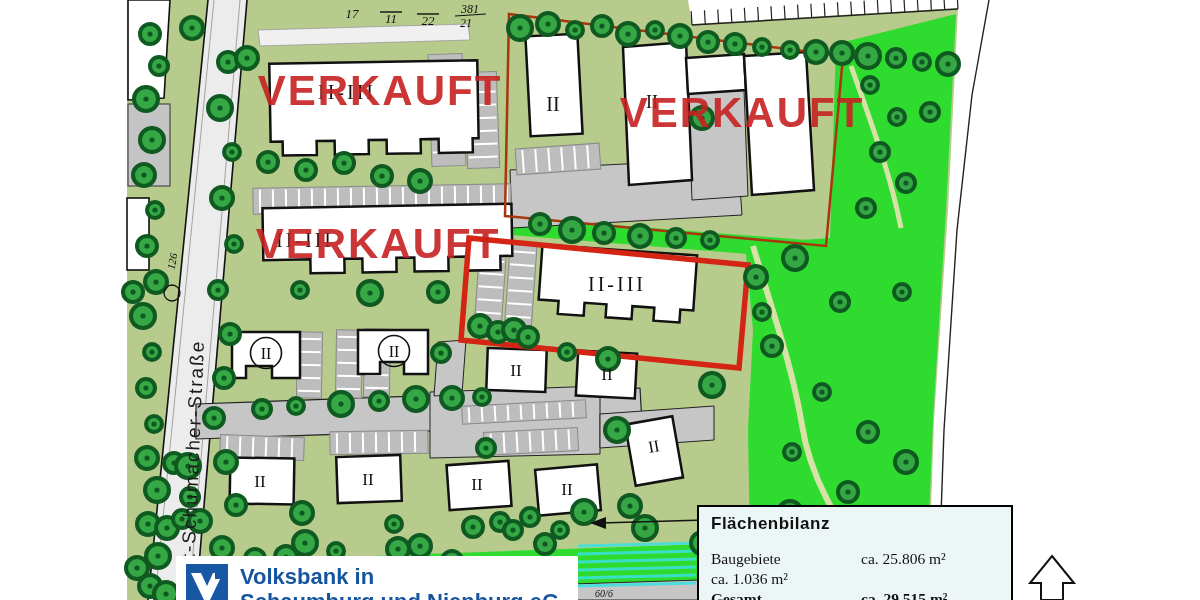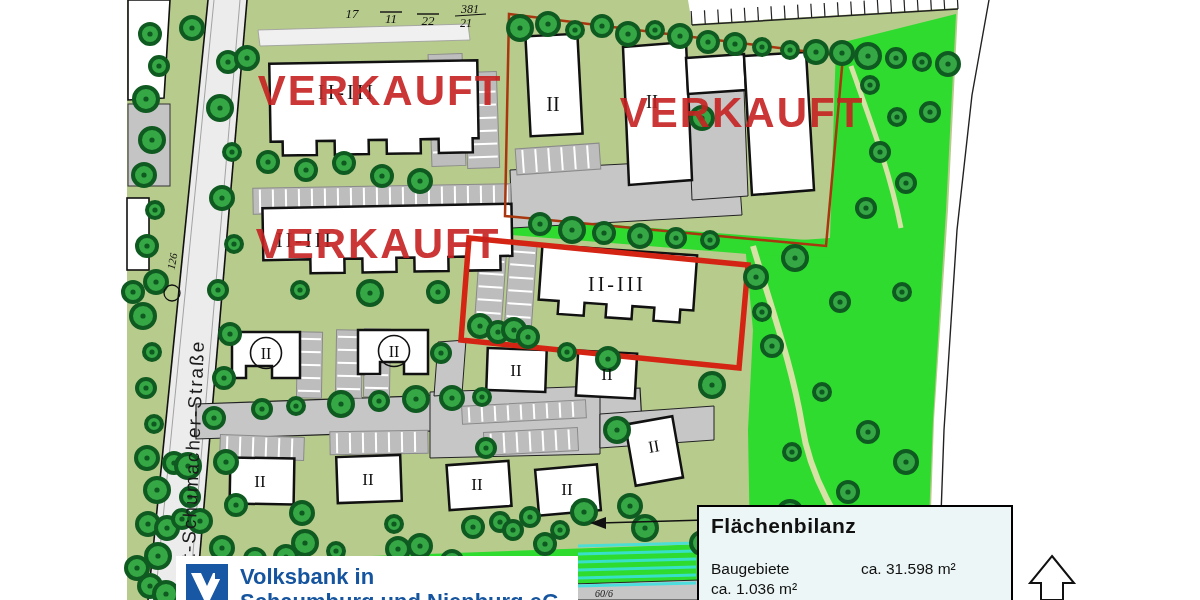--- a/index.html
+++ b/index.html
@@ -2,22 +2,22 @@
 <html><head>
 <meta charset="utf-8">
 <style>
   html,body{margin:0;padding:0;background:#fff;}
   #stage{position:relative;width:1200px;height:600px;overflow:hidden;background:#fff;
          font-family:"Liberation Sans",sans-serif;}
   #map-svg{position:absolute;left:0;top:0;}
   .legend{position:absolute;left:697px;top:505px;width:316px;height:120px;
           background:#edf6f6;border:2px solid #000;box-sizing:border-box;
           padding:7px 10px 0 12px;color:#111;}
-  .legend-title{font-weight:bold;font-size:21px;margin-bottom:21px;letter-spacing:.5px;}
-  .legend-row{display:flex;font-size:15.5px;line-height:20px;}
+  .legend-title{font-weight:bold;font-size:17px;margin-bottom:15px;letter-spacing:.5px;}
+  .legend-row{display:flex;font-size:15.5px;line-height:20px;font-family:Liberation Serif, serif;}
   .legend-row .lab{flex:0 0 150px;}
   .legend-row.total{font-weight:bold;}
   .brand{position:absolute;left:176px;top:556px;width:402px;height:70px;background:#fff;
          display:flex;align-items:flex-start;padding:8px 10px 0 10px;box-sizing:border-box;gap:12px;}
   .brand-logo{width:42px;height:46px;background:#1857a4;flex:0 0 auto;}
   .brand-text{color:#15549e;font-weight:bold;font-size:22px;line-height:25px;white-space:nowrap;}
   svg text{font-family:"Liberation Serif",serif;fill:#111;}
   text.sold{font-family:"Liberation Sans",sans-serif;font-weight:bold;fill:#c62222;
             letter-spacing:2px;opacity:.9;}
   text.street{font-family:"Liberation Sans",sans-serif;letter-spacing:2px;fill:#1b1b1b;}
@@ -573,21 +573,21 @@
     <polygon points="590,523 606,517 606,529" fill="#111"></polygon>
     <polyline points="989,0 972,95 957,230 944,430 938,600" fill="none" stroke="#222" stroke-width="1.4"></polyline>
     <polygon points="1052,556 1074,583 1063,583 1063,600 1041,600 1041,583 1030,583" fill="#fff" stroke="#111" stroke-width="2"></polygon>
   </g>
 </svg>
 
 <div class="legend">
   <div class="legend-title">Flächenbilanz</div>
   <div class="legend-row">
     <span class="lab">Baugebiete</span>
-    <span class="val">ca. 31.598 m²</span>
+    <span class="val">ca. 25.806 m²</span>
   </div>
   <div class="legend-row">
     <span class="val">ca. 1.036 m²</span>
   </div>
   <div class="legend-row total">
     <span class="lab">Gesamt</span>
     <span class="val">ca. 29.515 m²</span>
   </div>
 </div>
 

